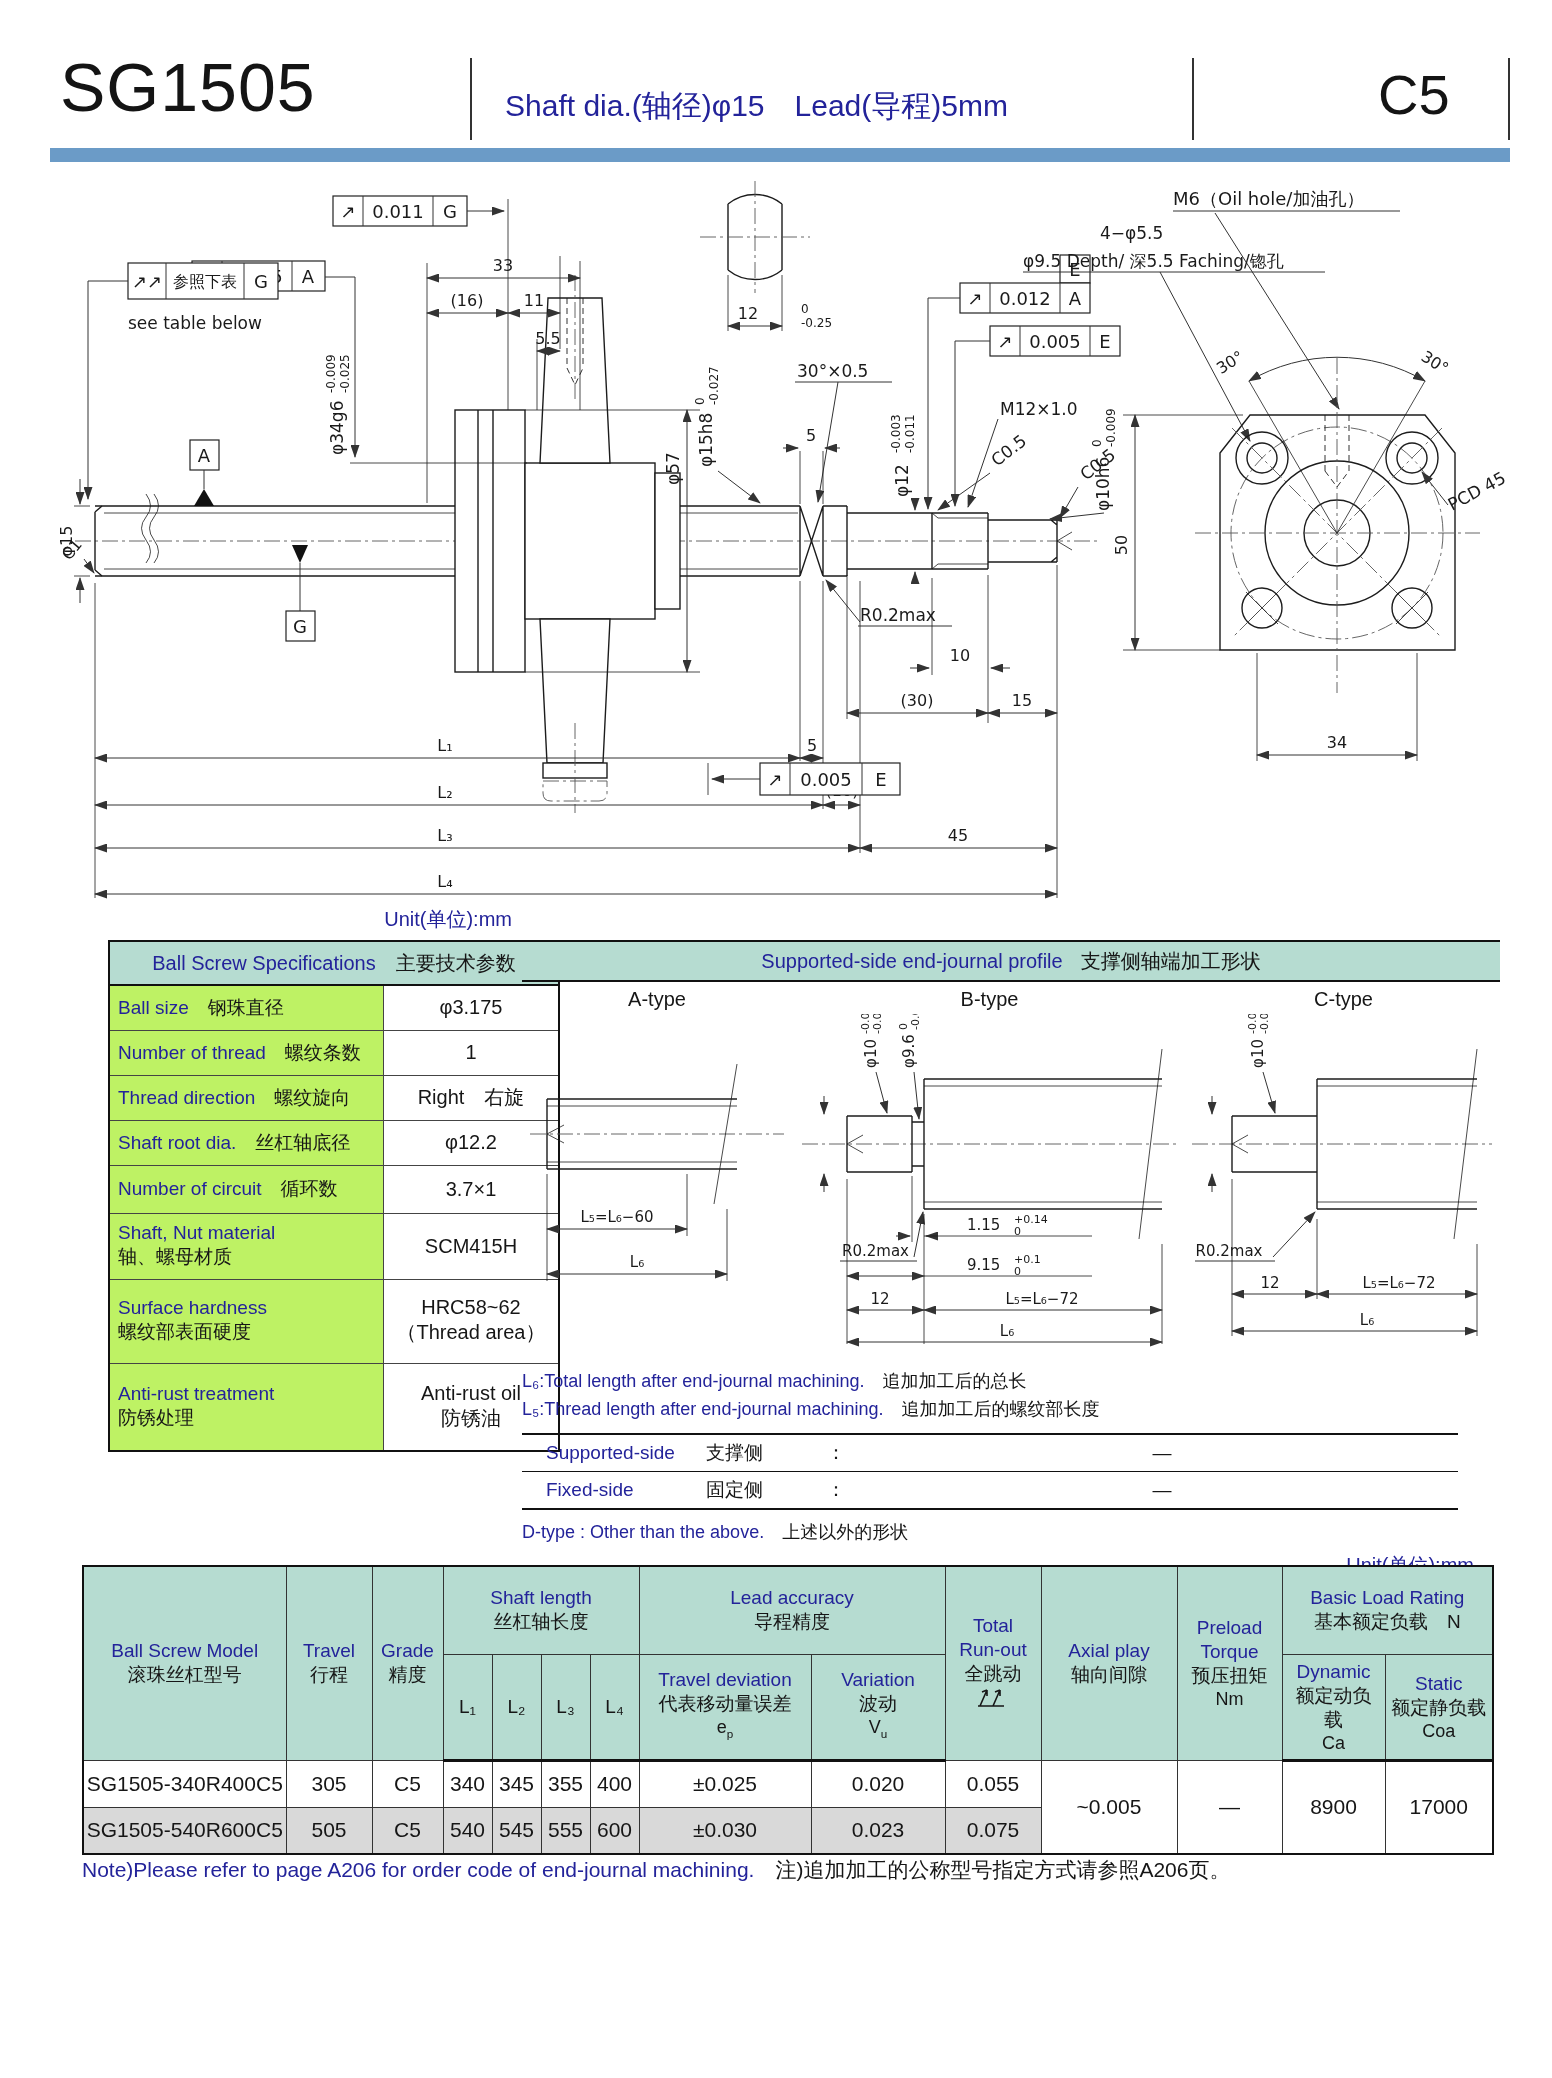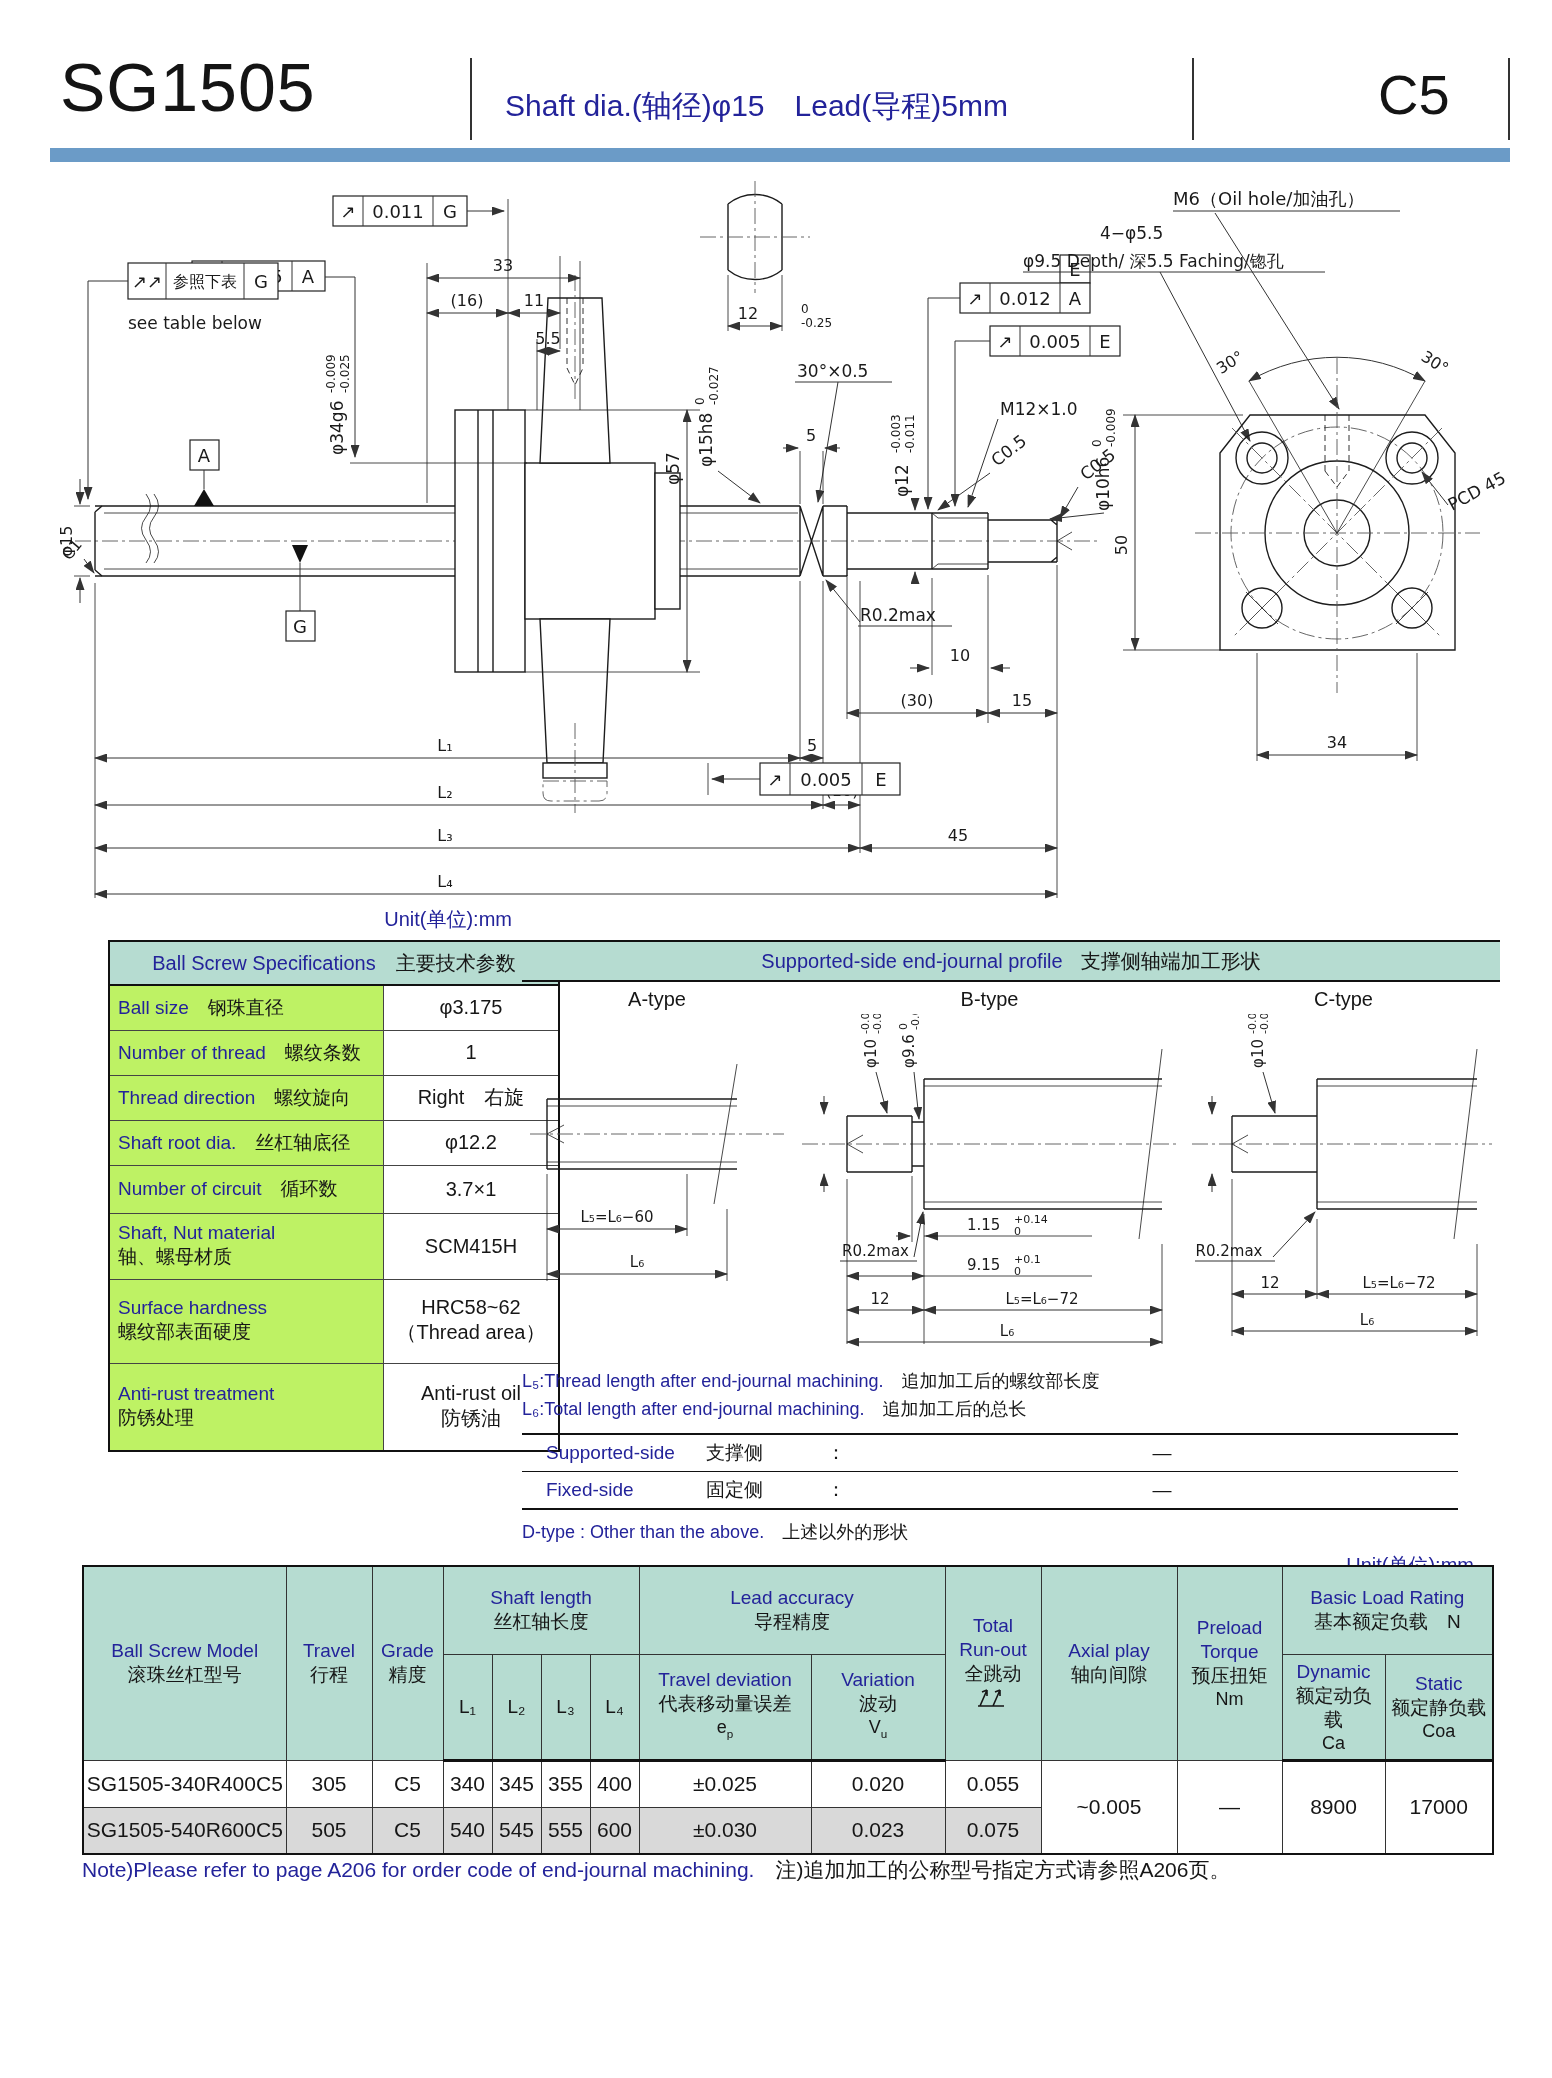--- a/index.html
+++ b/index.html
@@ -462,22 +462,22 @@
           <path class="dl" d="M45,280 H130" marker-start="url(#mS)" marker-end="url(#mE)"></path>
           <text class="dtm15" x="83" y="274">12</text>
           <path class="dl" d="M130,280 H290" marker-start="url(#mS)" marker-end="url(#mE)"></path>
           <text class="dtm15" x="212" y="274">L₅=L₆−72</text>
           <path class="dl" d="M45,317 H290" marker-start="url(#mS)" marker-end="url(#mE)"></path>
           <text class="dtm15" x="180" y="311">L₆</text>
         </svg>
       </div>
     </div>
     <div id="notes">
+      <div><span class="navy">L₆:Total length after end-journal machining.</span><span class="blk">　追加加工后的总长</span></div>
       <div><span class="navy">L₅:Thread length after end-journal machining.</span><span class="blk">　追加加工后的螺纹部长度</span></div>
-      <div><span class="navy">L₆:Total length after end-journal machining.</span><span class="blk">　追加加工后的总长</span></div>
     </div>
     <div id="support">
       <div class="sr">
         <div class="srow">
           <span class="n">Supported-side</span>
           <span class="z">支撑侧</span>
           <span class="c">：</span>
           <span class="v">—</span>
         </div>
         <div class="srow">

